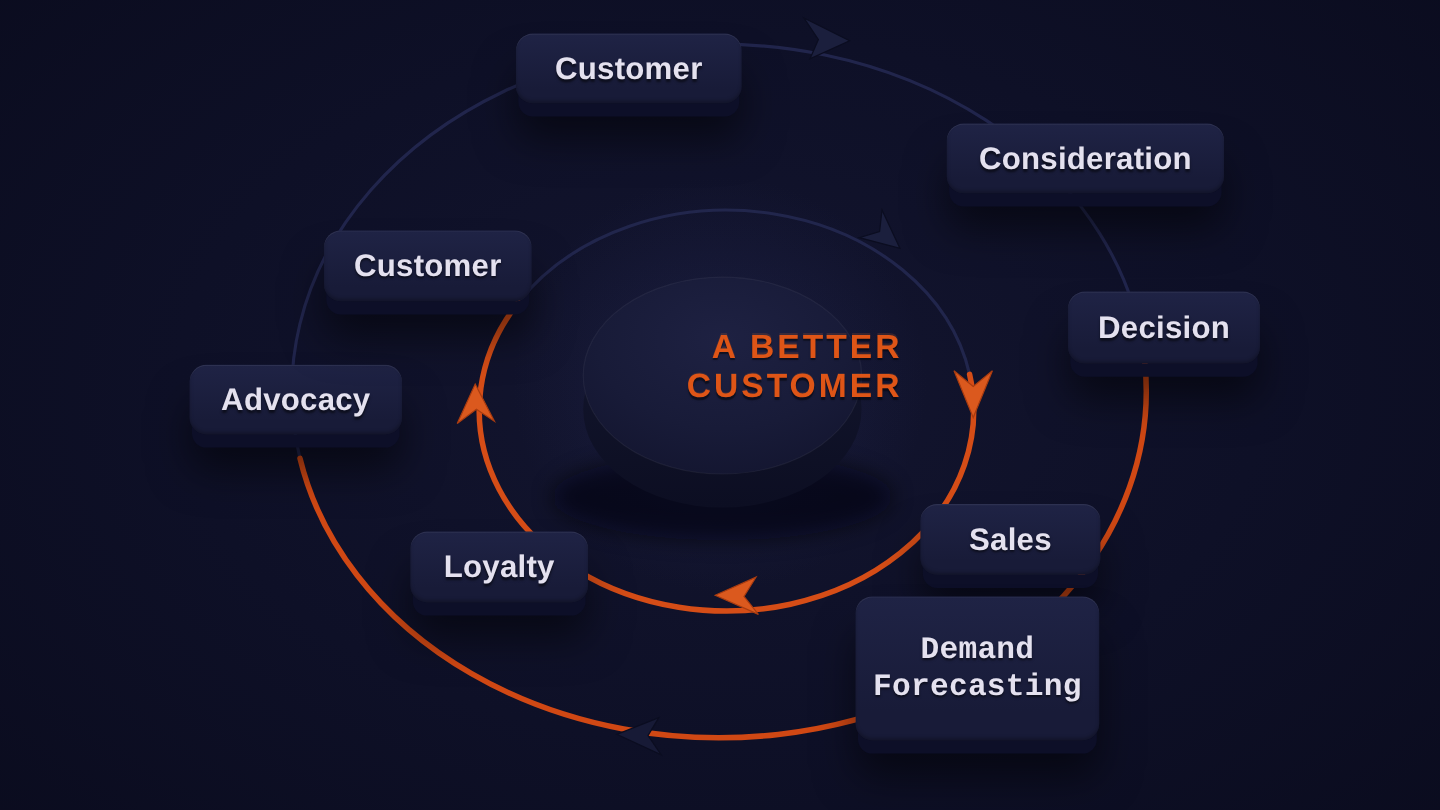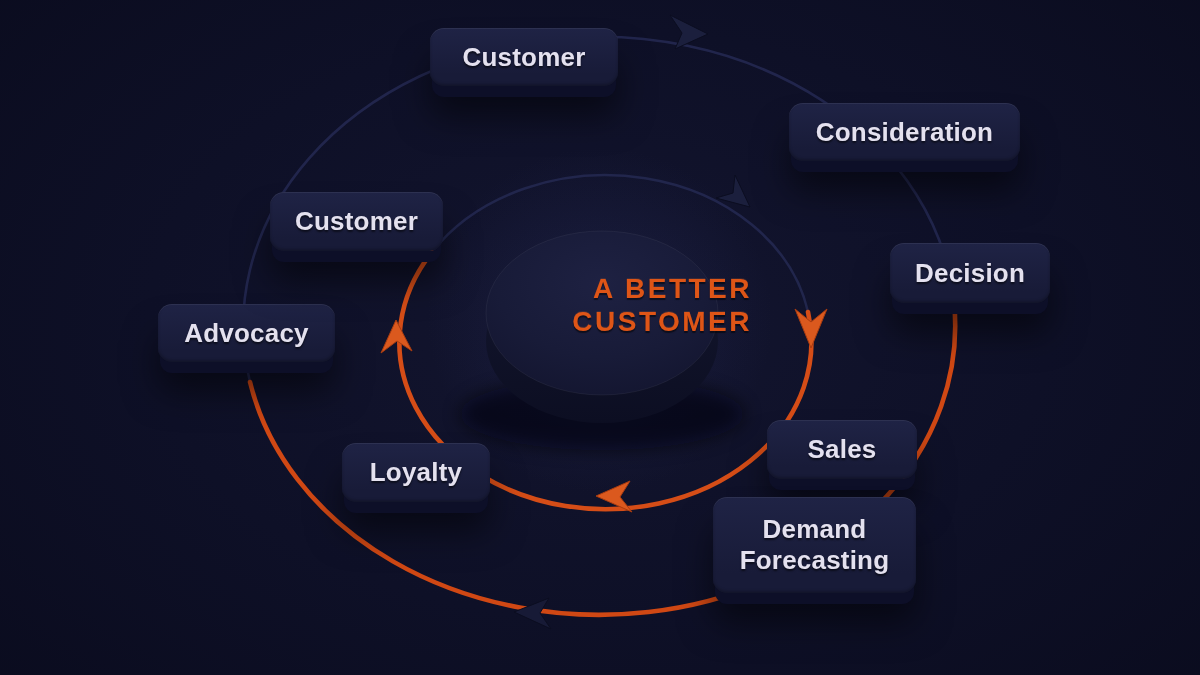--- a/index.html
+++ b/index.html
@@ -90,21 +90,21 @@
   </div>
 
   <div class="node" style="left:890px;top:243px;width:160px;height:60px;">
     <span>Decision</span>
   </div>
 
   <div class="node" style="left:767px;top:388px;width:150px;height:59px;margin-top:32px;">
     <span>Sales</span>
   </div>
 
-  <div class="node" style="left:713px;top:497px;width:187px;height:88px;padding:4px 8px;">
+  <div class="node" style="left:713px;top:497px;width:187px;height:88px;padding:16px 8px;font-family:Liberation Mono, monospace;">
     <span>Demand Forecasting</span>
   </div>
 
   <div class="node" style="left:323px;top:443px;width:148px;height:59px;margin-left:19px;">
     <span>Loyalty</span>
   </div>
 
   <div class="node" style="left:158px;top:304px;width:177px;height:58px;align-items:center;">
     <span>Advocacy</span>
   </div>

